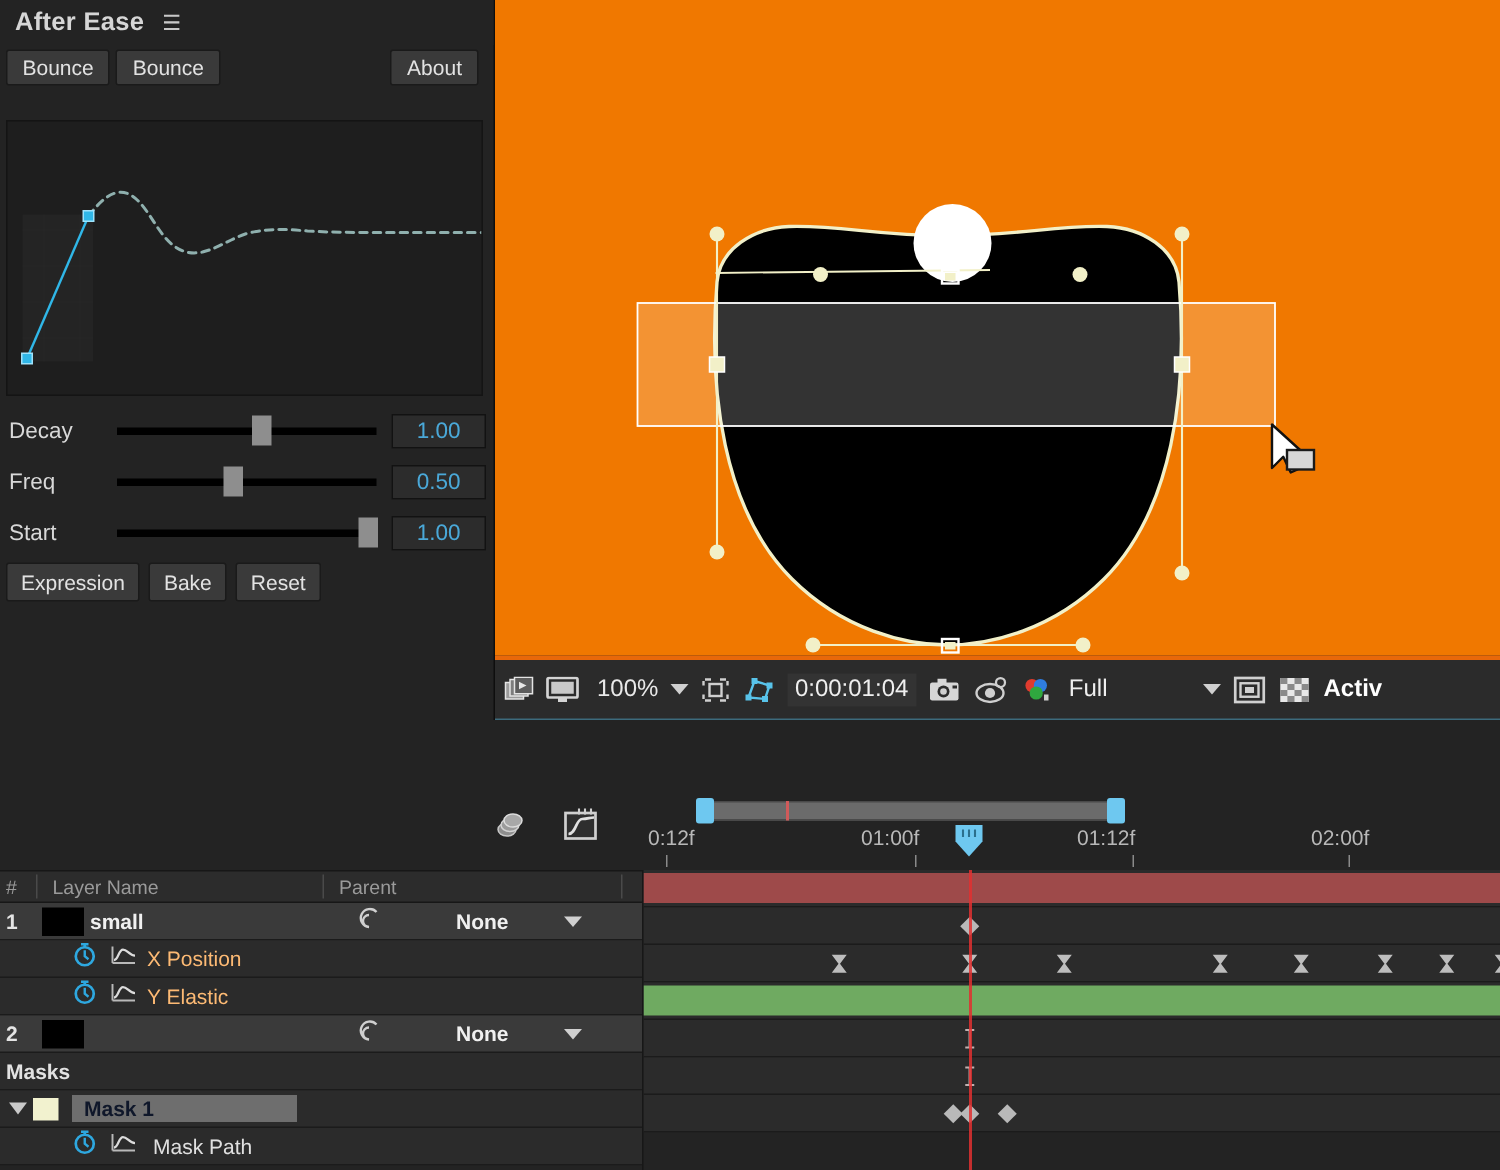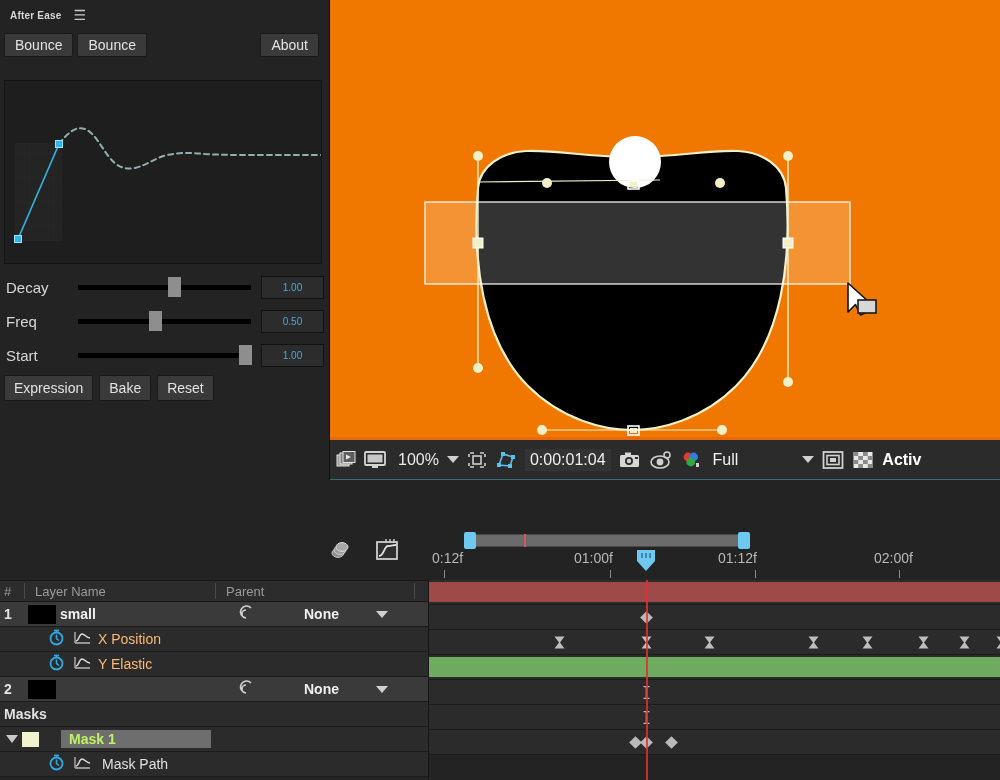--- a/index.html
+++ b/index.html
@@ -4,40 +4,40 @@
 <style>
   * { box-sizing: border-box; margin:0; padding:0; }
   html,body { width:1000px; height:780px; overflow:hidden; background:#1b1b1b;
     font-family:"Liberation Sans", sans-serif; -webkit-font-smoothing:antialiased; }
   #root { position:relative; width:1000px; height:780px; }
 
   
   #ae-panel { position:absolute; left:0; top:0; width:330px; height:580px;
     background:#232323; border-right:1px solid #0e0e0e; }
   #ae-title-bar { height:30px; display:flex; align-items:center; padding:0 10px; background:#232323; }
-  #ae-title { color:#d6d6d6; font-size:10px; font-weight:bold; letter-spacing:.2px; }
+  #ae-title { color:#d6d6d6; font-size:17px; font-weight:bold; letter-spacing:.2px; }
   #ae-menu-icon { margin-left:12px; color:#c8c8c8; font-size:14px; line-height:1; }
 
   #ae-tabrow { height:30px; display:flex; align-items:center; padding:0 4px; gap:4px; }
   .ae-btn { background:#3a3a3a; border:1px solid #1a1a1a; color:#e2e2e2;
     font-size:14px; padding:4px 10px; border-radius:2px; line-height:1; }
   #about-btn { margin-left:auto; margin-right:6px; }
 
   #ae-graph { position:absolute; left:4px; top:80px; width:318px; height:184px;
     background:#1e1e1e; border:1px solid #141414; overflow:hidden; }
   #ae-graph svg { display:block; }
 
   #ae-sliders { position:absolute; left:0; top:270px; width:330px; }
   .slider-row { display:flex; align-items:center; height:34px; padding:0 6px; }
   .slider-label { width:72px; color:#d8d8d8; font-size:15px; }
   .slider-track { position:relative; flex:1; height:24px; margin-right:10px; }
   .slider-track .rail { position:absolute; left:0; right:0; top:10px; height:5px; background:#000; }
   .slider-track .knob { position:absolute; top:2px; width:13px; height:20px; background:#8e8e8e; }
   .slider-value { width:63px; height:23px; background:#2c2c2c; border:1px solid #121212;
-    color:#4aa8d8; font-size:10px; display:flex; align-items:center; justify-content:center; }
+    color:#4aa8d8; font-size:15px; display:flex; align-items:center; justify-content:center; }
 
   #ae-actions { position:absolute; left:4px; top:375px; display:flex; gap:6px; }
   #ae-actions .ae-btn { padding:5px 9px; }
 
   
   #viewport { position:absolute; left:330px; top:0; width:670px; height:437px; background:#f07800; overflow:hidden; }
   #viewport svg { display:block; }
   #vp-topline { position:absolute; left:330px; top:437px; width:670px; height:3px; background:#e8680a; }
 
   
@@ -86,21 +86,21 @@
      justify-content:flex-end; padding:0 8px;gap:37px; }
   .parent-box .pv { color:#f0f0f0; font-size:14px; font-weight:bold; }
   .stopwatch { position:absolute; left:48px; }
   .graph-ico { position:absolute; left:74px; }
   .prop-name { position:absolute; left:98px; color:#fdba74; font-size:14px; }
   .masks-label { padding-left:4px; color:#e2e2e2; font-size:14px; font-weight:bold; }
   .mask-tri { position:absolute; left:6px; width:0;height:0;
     border-left:6px solid transparent;border-right:6px solid transparent;border-top:8px solid #c9c9c9; }
   .mask-swatch { position:absolute; left:22px; width:17px; height:15px; background:#f2f2cf; }
   .mask-name { position:absolute; left:48px; background:#6e6e6e; padding:1px 8px; width:150px;
-    color:#bef264; font-size:14px; font-weight:bold;margin-left:13px; }
+    color:#0f172a; font-size:14px; font-weight:bold; }
   .mp-stopwatch { position:absolute; left:48px; }
   .mp-graph { position:absolute; left:74px; }
   .mp-name { position:absolute; left:102px; color:#e0e0e0; font-size:14px; }
 
   
   #tracks { position:absolute; left:428px; top:100px; width:572px; height:200px; background:#232323;
     border-left:1px solid #171717; overflow:hidden; }
   .trow { position:relative; height:25px; border-bottom:1px solid #1b1b1b; background:#2b2b2b; }
   .tbar { position:absolute; left:0; right:0; top:2px; bottom:2px; }
   .kf-diamond { position:absolute; width:9px; height:9px; background:#b9b9b9; transform:rotate(45deg); }

